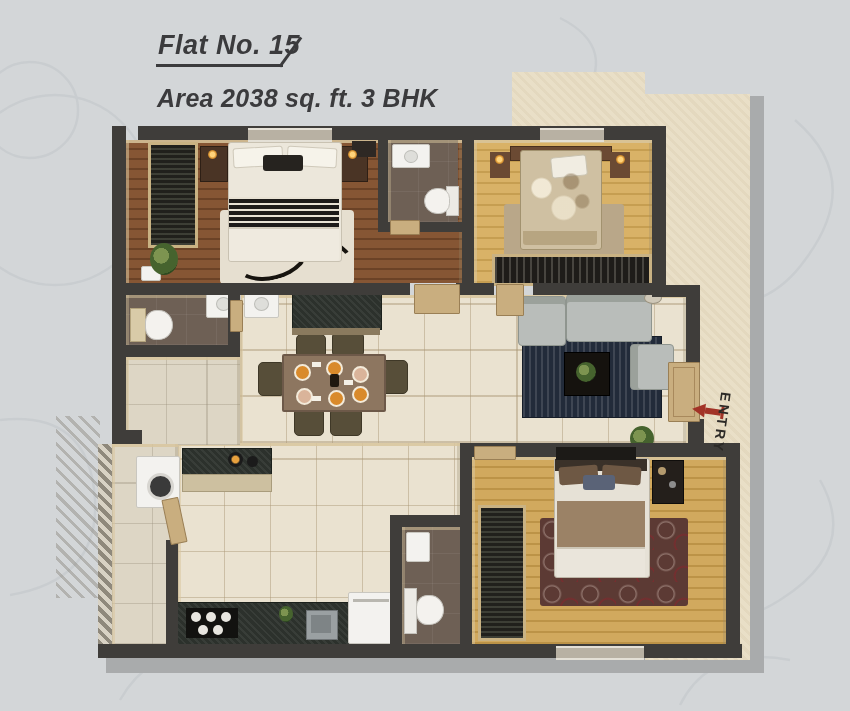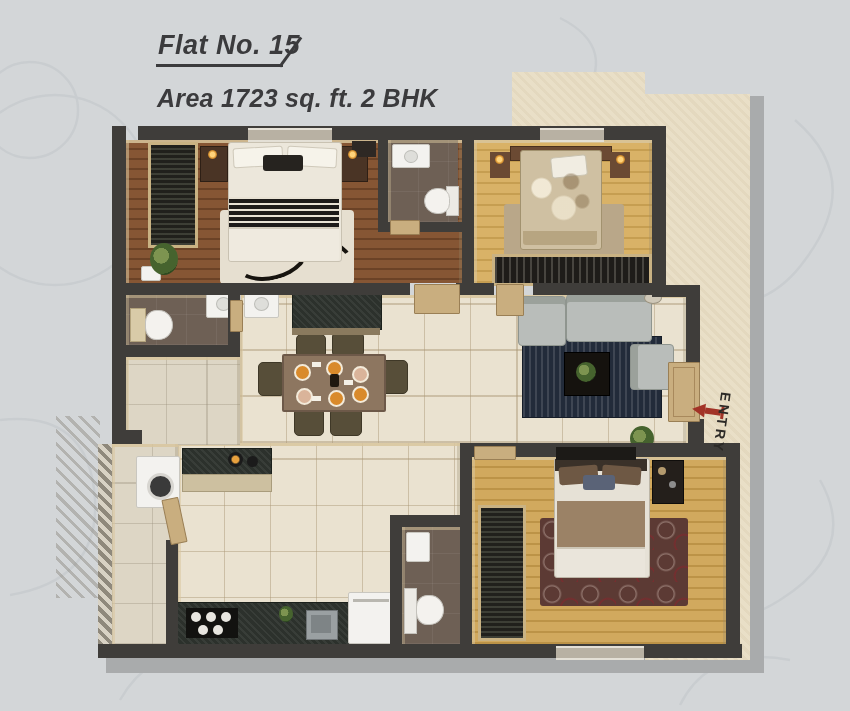--- a/index.html
+++ b/index.html
@@ -96,21 +96,21 @@
     <path d="M 820 480 q 40 70 -40 120 q -80 50 -140 -10"></path>
     <path d="M 560 18 q 60 30 20 85"></path>
     <path d="M 120 700 q 40 -70 130 -40"></path>
     <path d="M 680 705 q 30 -60 110 -45"></path>
   </g>
 </svg>
 
 <div class="title">Flat No. 15</div>
 <div class="title-underline"></div>
 <div class="title-slash"></div>
-<div class="subtitle">Area 1723 sq. ft. 2 BHK</div>
+<div class="subtitle">Area 2038 sq. ft. 3 BHK</div>
 
 <div class="abs" id="scene" style="left:0;top:0;width:850px;height:711px;z-index:2;">
 
   <div class="shadow" style="left:750px;top:96px;width:14px;height:574px;"></div>
   <div class="shadow" style="left:106px;top:658px;width:658px;height:15px;"></div>
 
   <div class="corridor" style="left:512px;top:72px;width:133px;height:58px;"></div>
   <div class="corridor" style="left:645px;top:94px;width:105px;height:566px;"></div>
 
   <div class="entry-wrap">

